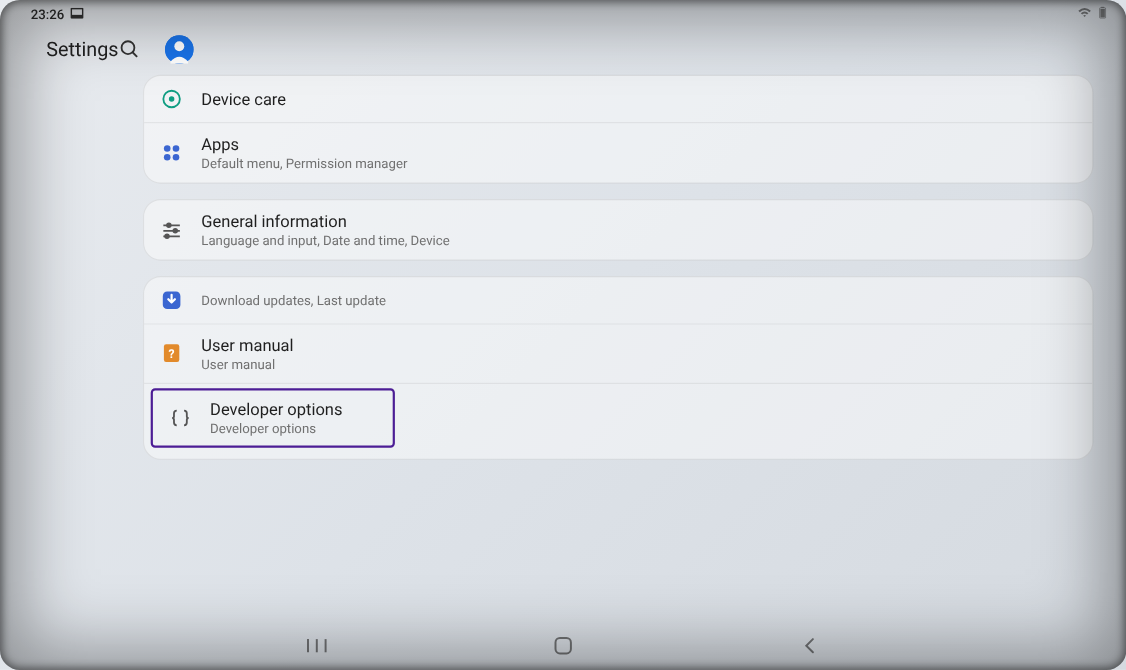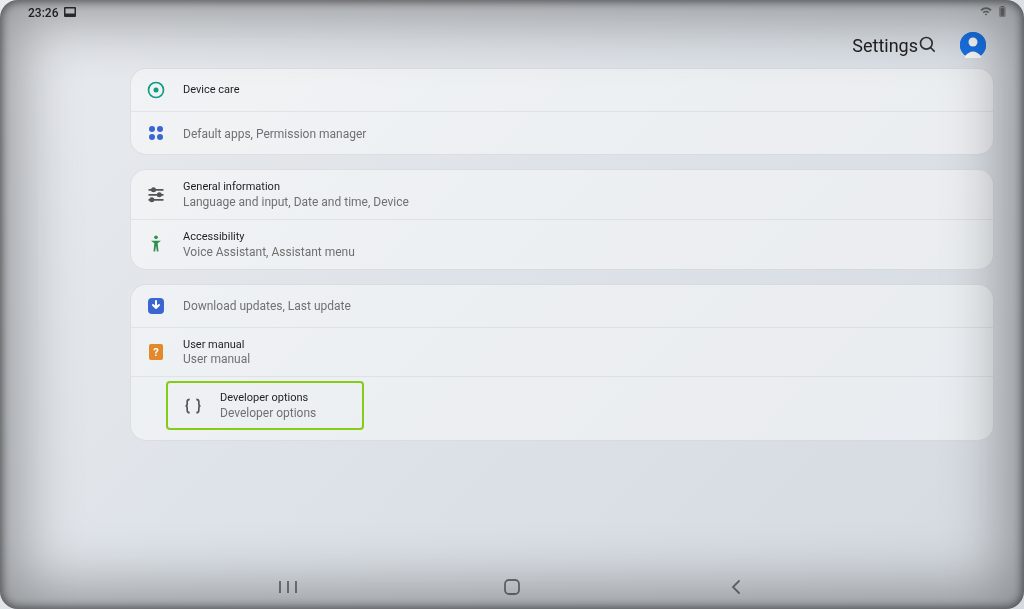--- a/index.html
+++ b/index.html
@@ -33,21 +33,21 @@
     color: #2a2a2a;
     height: 22px;
   }
   .status-left { display: flex; align-items: flex-end; gap: 6px; font-weight: 500; }
   .status-right { display: flex; align-items: center; gap: 6px; opacity: 0.6; }
   .status-right svg { height: 11px; width: auto; }
 
   .header {
     display: flex;
     align-items: center;
-    justify-content: flex-end;
+    justify-content: flex-start;
     padding: 10px 38px 10px 42px;
   }
   .header-title { font-size: 18px; color: #222; font-weight: 400; }
   .header-actions { display: flex; align-items: center; gap: 22px; }
   .icon-btn { display: flex; align-items: center; justify-content: center; cursor: pointer; }
   .avatar {
     width: 26px; height: 26px; border-radius: 50%;
     background: #1a73e8;
     display: flex; align-items: center; justify-content: center;
   }
@@ -71,29 +71,28 @@
     cursor: pointer;
   }
   .row + .row { border-top: 1px solid rgba(0,0,0,0.06); }
   .row .icon {
     width: 22px; height: 22px;
     margin-right: 16px;
     display: flex; align-items: center; justify-content: center;
     flex-shrink: 0;
   }
   .row .texts { display: flex; flex-direction: column; }
-  .row .title { font-size: 11px; color: #1f1f1f; line-height: 1.25; }
+  .row .title { font-size: 15px; color: #1f1f1f; line-height: 1.25; }
   .row .sub { font-size: 12px; color: #707070; margin-top: 1px; }
 
   .highlight {
-    border: 2px solid #84cc16;
+    border: 2px solid #4c1d95;
     border-radius: 4px;
     display: inline-flex;
     padding-right: 30px;
-    margin-left: 29px;
   }
   .highlight .row { padding: 8px 16px 8px 14px; }
 
   .nav-bar {
     position: absolute;
     bottom: 6px; left: 0; right: 0;
     height: 32px;
     display: flex;
     align-items: center;
     justify-content: center;
@@ -168,52 +167,41 @@
       <div class="row">
         <div class="icon">
           <svg width="18" height="18" viewBox="0 0 18 18">
               <circle cx="5" cy="5" r="3" fill="#3b66d1"></circle>
               <circle cx="13" cy="5" r="3" fill="#3b66d1"></circle>
               <circle cx="5" cy="13" r="3" fill="#3b66d1"></circle>
               <circle cx="13" cy="13" r="3" fill="#3b66d1"></circle>
             </svg>
         </div>
         <div class="texts">
-          <div class="sub">Default apps, Permission manager</div>
+          <div class="title">Apps</div>
+          <div class="sub">Default menu, Permission manager</div>
         </div>
       </div>
     </div>
 
     <div class="card">
       <div class="row">
         <div class="icon">
           <svg width="20" height="20" viewBox="0 0 24 24" stroke="#555" stroke-width="2" fill="none">
               <line x1="3" y1="7" x2="21" y2="7"></line>
               <circle cx="9" cy="7" r="2" fill="#555"></circle>
               <line x1="3" y1="13" x2="21" y2="13"></line>
               <circle cx="16" cy="13" r="2" fill="#555"></circle>
               <line x1="3" y1="19" x2="21" y2="19"></line>
               <circle cx="7" cy="19" r="2" fill="#555"></circle>
             </svg>
         </div>
         <div class="texts">
           <div class="title">General information</div>
           <div class="sub">Language and input, Date and time, Device</div>
-        </div>
-      </div>
-      <div class="row">
-        <div class="icon">
-          <svg width="20" height="20" viewBox="0 0 24 24" fill="#2f8f4e">
-              <circle cx="12" cy="4" r="2.2"></circle>
-              <path d="M6 8 L18 8 L14 11 L15 21 L13 21 L12 14 L11 21 L9 21 L10 11 Z"></path>
-            </svg>
-        </div>
-        <div class="texts">
-          <div class="title">Accessibility</div>
-          <div class="sub">Voice Assistant, Assistant menu</div>
         </div>
       </div>
     </div>
 
     <div class="card" style="margin-bottom:0; padding-bottom:4px;">
       <div class="row">
         <div class="icon">
           <svg width="20" height="20" viewBox="0 0 20 20">
               <rect x="2" y="2" width="16" height="16" rx="4" fill="#3b66d1"></rect>
               <path d="M10 5 L10 12 M10 12 L7 9 M10 12 L13 9" stroke="#fff" stroke-width="2" fill="none" stroke-linecap="round"></path>

